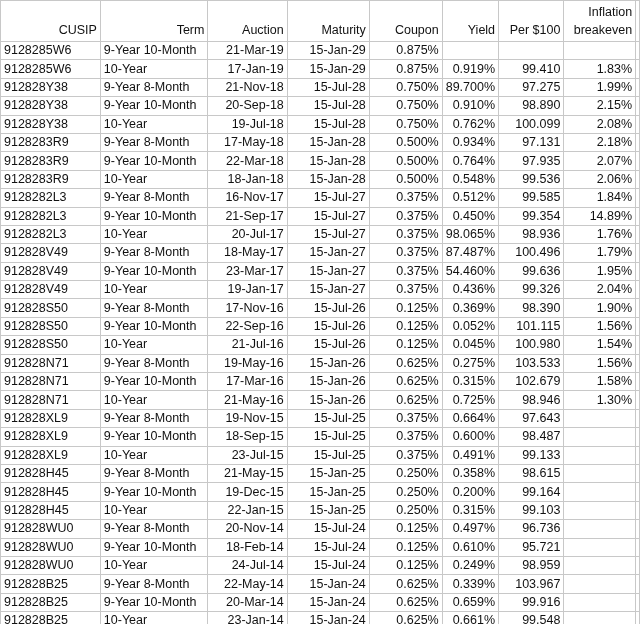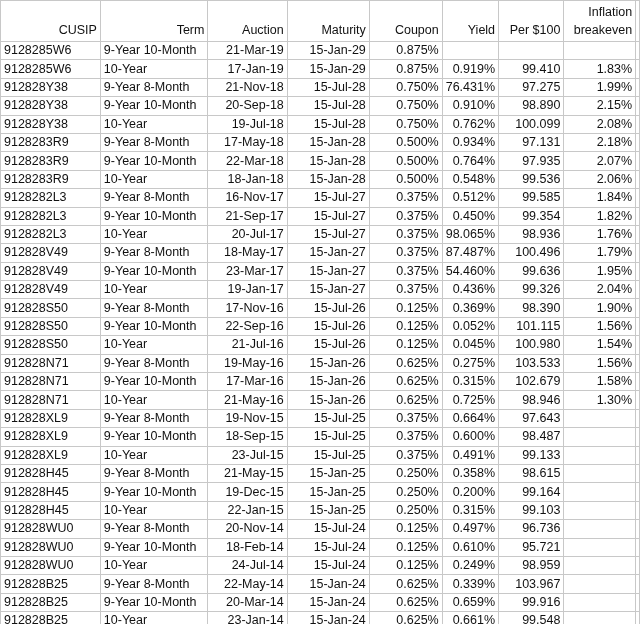--- a/index.html
+++ b/index.html
@@ -83,21 +83,21 @@
         <td class="num">99.410</td>
         <td class="num">1.83%</td>
         <td class="trail"></td>
       </tr>
       <tr>
         <td class="txt">912828Y38</td>
         <td class="txt">9-Year 8-Month</td>
         <td class="num">21-Nov-18</td>
         <td class="num">15-Jul-28</td>
         <td class="num">0.750%</td>
-        <td class="num">76.431%</td>
+        <td class="num">89.700%</td>
         <td class="num">97.275</td>
         <td class="num">1.99%</td>
         <td class="trail"></td>
       </tr>
       <tr>
         <td class="txt">912828Y38</td>
         <td class="txt">9-Year 10-Month</td>
         <td class="num">20-Sep-18</td>
         <td class="num">15-Jul-28</td>
         <td class="num">0.750%</td>
@@ -162,21 +162,21 @@
         <td class="trail"></td>
       </tr>
       <tr>
         <td class="txt">9128282L3</td>
         <td class="txt">9-Year 10-Month</td>
         <td class="num">21-Sep-17</td>
         <td class="num">15-Jul-27</td>
         <td class="num">0.375%</td>
         <td class="num">0.450%</td>
         <td class="num">99.354</td>
-        <td class="num">1.82%</td>
+        <td class="num">14.89%</td>
         <td class="trail"></td>
       </tr>
       <tr>
         <td class="txt">9128282L3</td>
         <td class="txt">10-Year</td>
         <td class="num">20-Jul-17</td>
         <td class="num">15-Jul-27</td>
         <td class="num">0.375%</td>
         <td class="num">98.065%</td>
         <td class="num">98.936</td>

